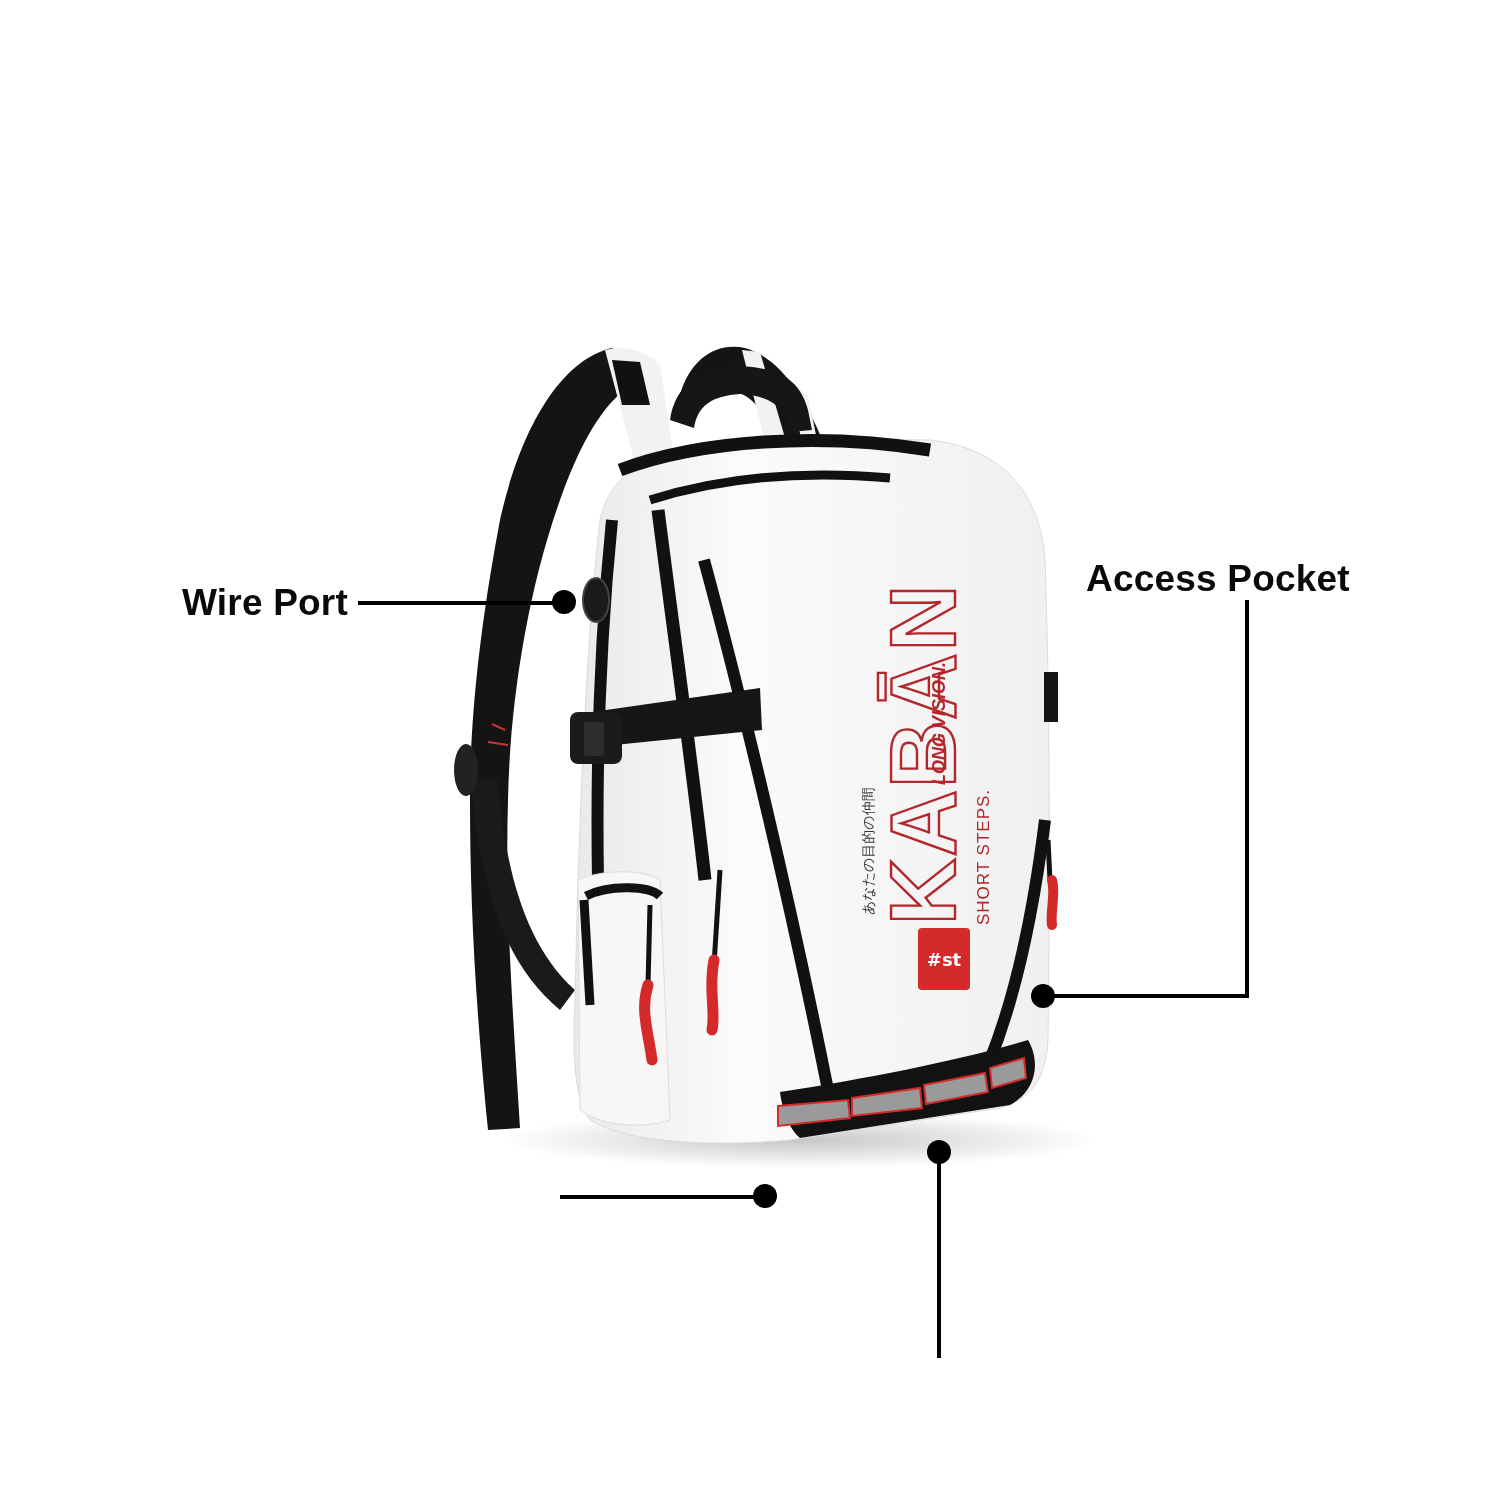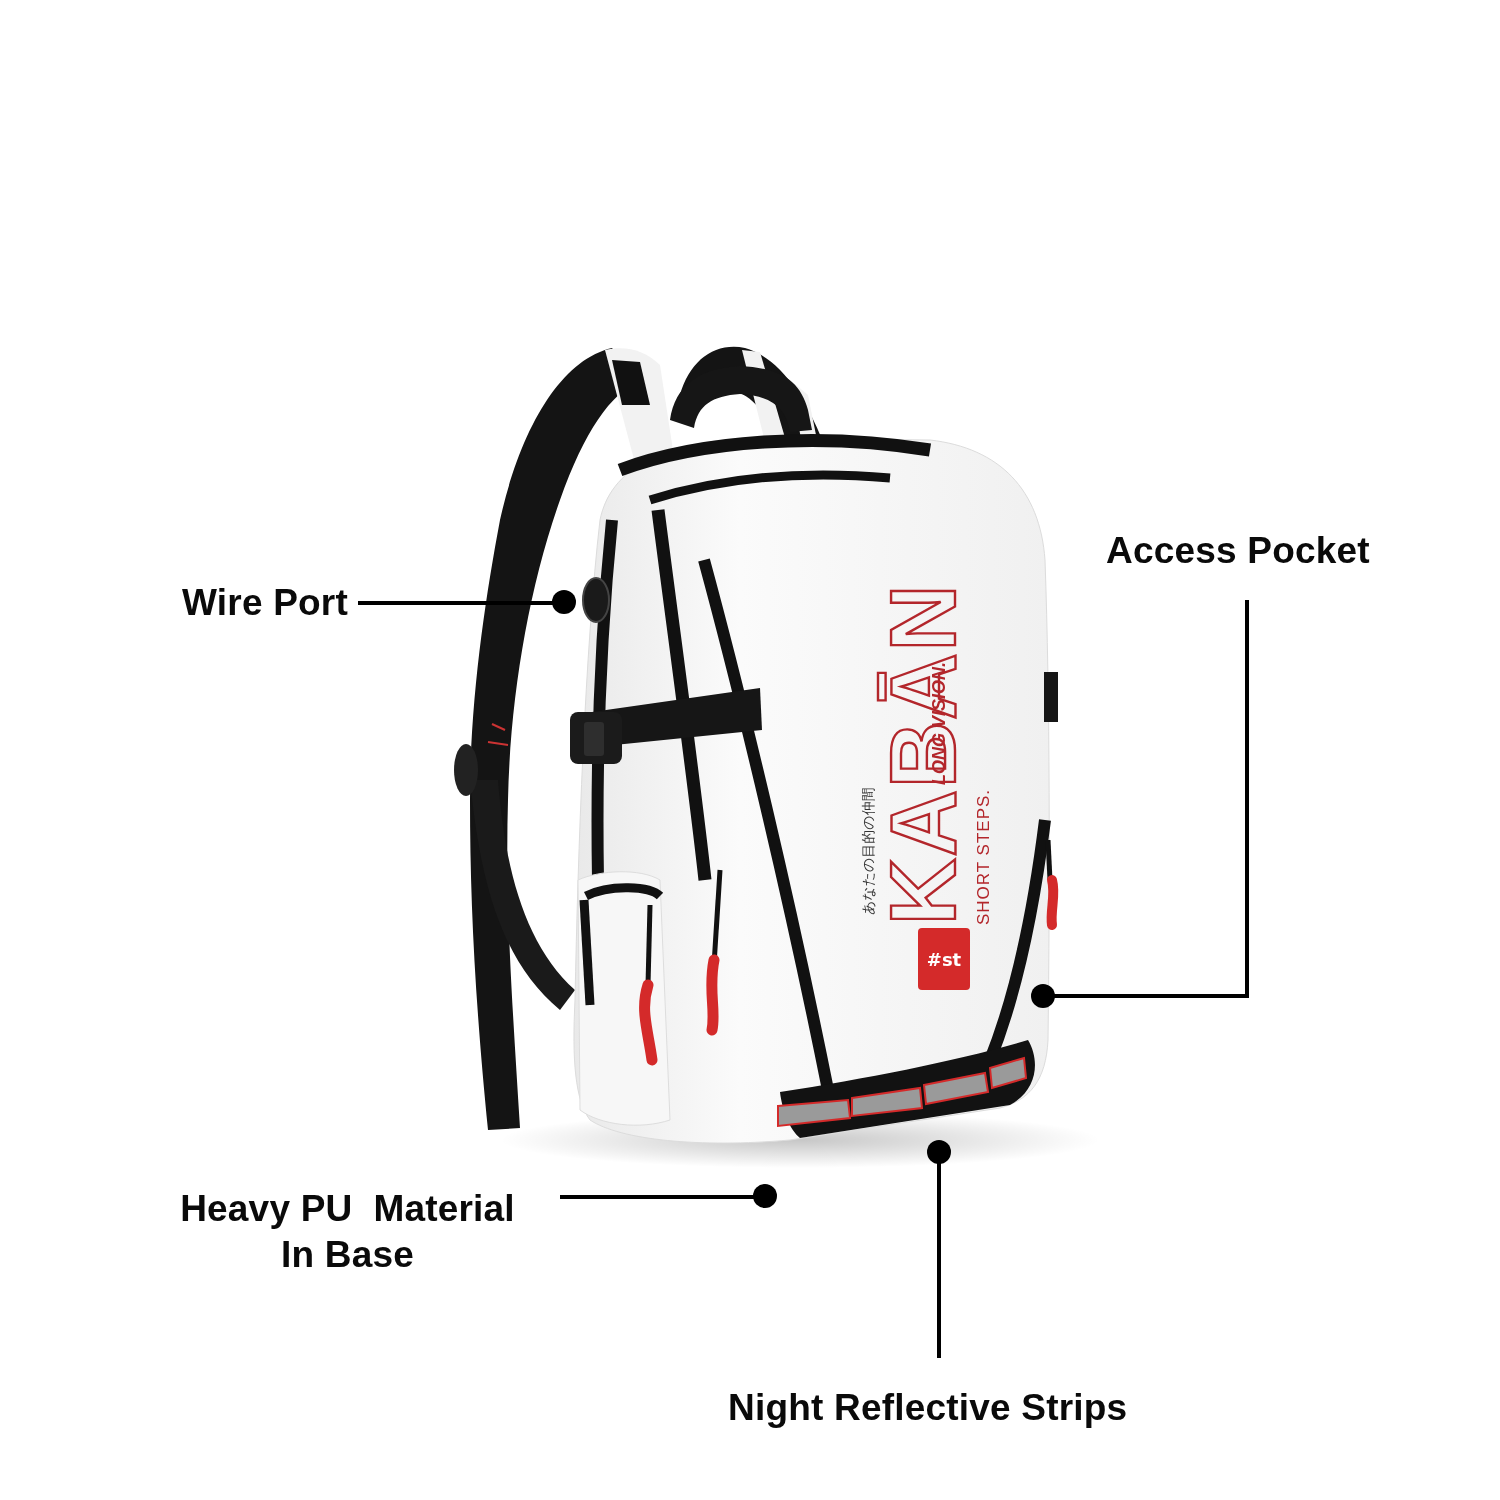--- a/index.html
+++ b/index.html
@@ -95,29 +95,24 @@
     </g>
 
     <rect x="918" y="928" width="52" height="62" rx="4" fill="#d42a2a"></rect>
     <text x="944" y="966" text-anchor="middle" font-family="DejaVu Sans, sans-serif" font-size="18" font-weight="700" fill="#fff">#st</text>
   </svg>
 
   <div class="label" style="left:138px; top:580px;margin-left:44px;">Wire Port</div>
   <div class="line" style="left:358px; top:601px; width:205px; height:4px;"></div>
   <div class="dot" style="left:552px; top:590px;"></div>
 
-  <div class="label" style="left:1086px; top:528px;margin-left:20px;">Access Pocket</div>
+  <div class="label" style="left:1086px; top:556px;">Access Pocket</div>
   <div class="line" style="left:1245px; top:600px; width:4px; height:398px;"></div>
   <div class="line" style="left:1043px; top:994px; width:206px; height:4px;"></div>
   <div class="dot" style="left:1031px; top:984px;"></div>
 
-  <div class="label center" style="left:160px; top:1186px; width:375px;">
-    <div style="white-space:pre;">Heavy PU  Material</div>
-    <div>In Base</div>
-  </div>
   <div class="line" style="left:560px; top:1195px; width:205px; height:4px;"></div>
   <div class="dot" style="left:753px; top:1184px;"></div>
 
   <div class="dot" style="left:927px; top:1140px;"></div>
   <div class="line" style="left:937px; top:1150px; width:4px; height:208px;"></div>
-  <div class="label" style="left:728px; top:1385px;">Night Reflective Strips</div>
 
 </div>
 
 </body></html>

